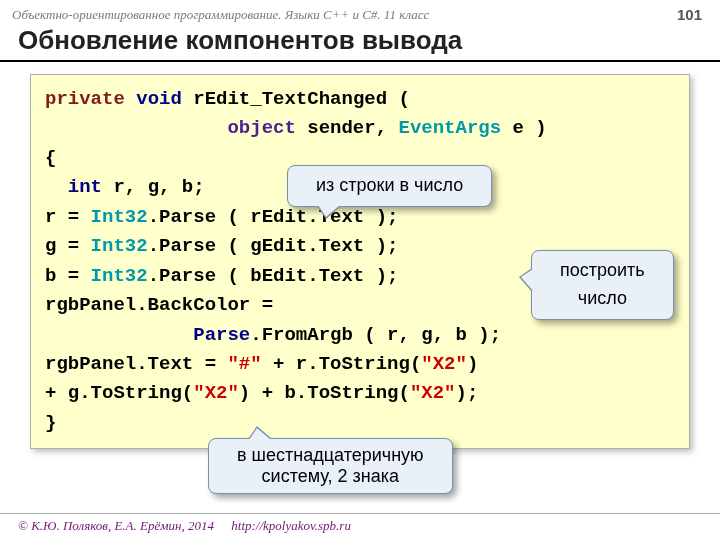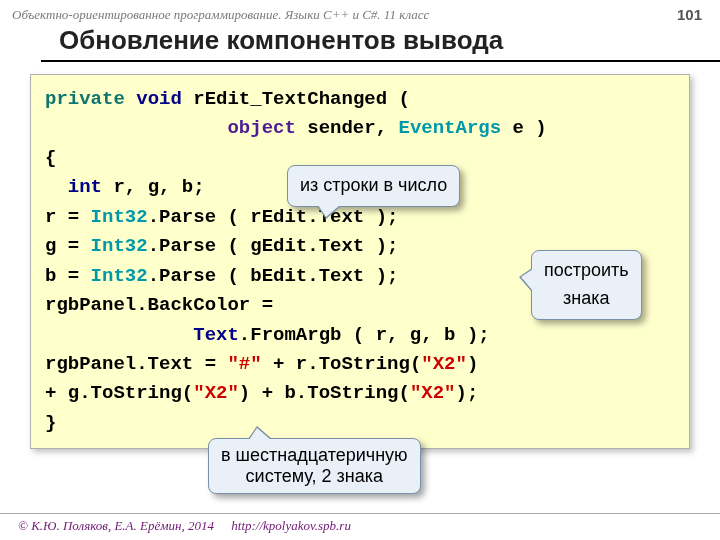--- a/index.html
+++ b/index.html
@@ -29,49 +29,48 @@
     font-weight: bold;
     color: #555;
   }
   .title {
     font-size: 26px;
     font-weight: bold;
     color: #222;
     padding: 0 18px 4px 18px;
     border-bottom: 2px solid #000;
     margin-bottom: 12px;
-    margin-left: 41px;
   }
   .code-box {
     margin: 0 30px;
     background: #ffffcc;
     border: 1px solid #b0b0b0;
     box-shadow: 3px 3px 6px rgba(0,0,0,0.25);
     padding: 10px 14px;
     font-family: "Courier New", monospace;
     font-size: 19px;
     font-weight: bold;
     line-height: 1.55;
     color: #000;
     position: relative;
   }
-  .kw-private { color: #0f766e; }
+  .kw-private { color: #7f1d1d; }
   .kw-void { color: #000088; }
   .kw-int { color: #000088; }
   .kw-object { color: #4c1d95; }
   .type { color: #0099aa; }
   .color-cls { color: #000088; }
   .method-name { color: #000; }
   .str { color: #cc0000; }
   .callout {
     position: absolute;
     background: #e9f0f8;
     border: 1px solid #7a8fa8;
     border-radius: 8px;
-    padding: 6px 12px;
+    padding: 6px 28px;
     font-family: Arial, sans-serif;
     font-size: 18px;
     font-weight: normal;
     color: #000;
     box-shadow: 4px 4px 6px rgba(0,0,0,0.35);
     text-align: center;
   }
   .callout-pointer-down::after {
     content: "";
     position: absolute;
@@ -158,31 +157,31 @@
 
 <div class="code-box">
   <div><span class="kw-private">private</span> <span class="kw-void">void</span> <span class="method-name">rEdit_TextChanged</span><span> (</span></div>
   <div>&nbsp;&nbsp;&nbsp;&nbsp;&nbsp;&nbsp;&nbsp;&nbsp;&nbsp;&nbsp;&nbsp;&nbsp;&nbsp;&nbsp;&nbsp;&nbsp;<span class="kw-object">object</span><span> sender, </span><span class="type">EventArgs</span><span> e )</span></div>
   <div><span>{</span></div>
   <div>&nbsp;&nbsp;<span class="kw-int">int</span><span> r, g, b;</span></div>
   <div><span>  r = </span><span class="type">Int32</span><span>.Parse ( rEdit.Text );</span></div>
   <div><span>  g = </span><span class="type">Int32</span><span>.Parse ( gEdit.Text );</span></div>
   <div><span>  b = </span><span class="type">Int32</span><span>.Parse ( bEdit.Text );</span></div>
   <div><span>  rgbPanel.BackColor =</span></div>
-  <div>&nbsp;&nbsp;&nbsp;&nbsp;&nbsp;&nbsp;&nbsp;&nbsp;&nbsp;&nbsp;&nbsp;&nbsp;&nbsp;<span class="color-cls">Text</span><span>.FromArgb ( r, g, b );</span></div>
+  <div>&nbsp;&nbsp;&nbsp;&nbsp;&nbsp;&nbsp;&nbsp;&nbsp;&nbsp;&nbsp;&nbsp;&nbsp;&nbsp;<span class="color-cls">Parse</span><span>.FromArgb ( r, g, b );</span></div>
   <div><span>  rgbPanel.Text = </span><span class="str">"#"</span><span> + r.ToString(</span><span class="str">"X2"</span><span>)</span></div>
   <div><span>  + g.ToString(</span><span class="str">"X2"</span><span>) + b.ToString(</span><span class="str">"X2"</span><span>);</span></div>
   <div><span>}</span></div>
 
   <div class="callout callout-pointer-down" style="top:90px; left:256px;">
     <span>из строки в число</span>
   </div>
 
   <div class="callout callout-pointer-left" style="top:175px; left:500px;">
-    <span>построить</span><br><span>знака</span>
+    <span>построить</span><br><span>число</span>
   </div>
 
 </div>
 
 <div class="callout callout-pointer-up" style="top:438px; left:208px;">
   <span>в шестнадцатеричную</span><br><span>систему, 2 знака</span>
 </div>
 
 <div class="footer">
   <span>© К.Ю. Поляков, Е.А. Ерёмин, 2014</span>

